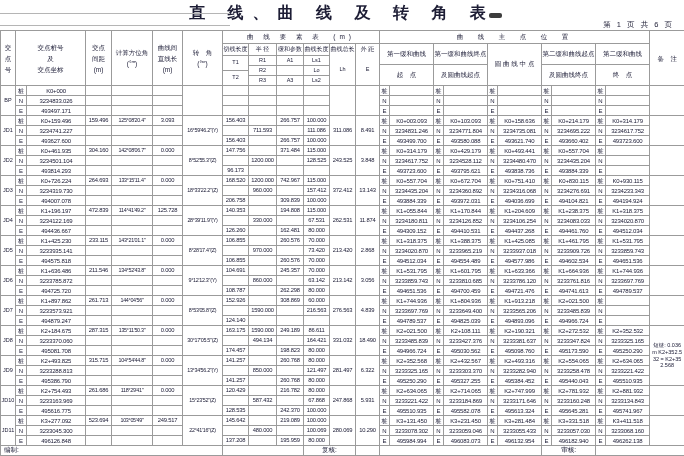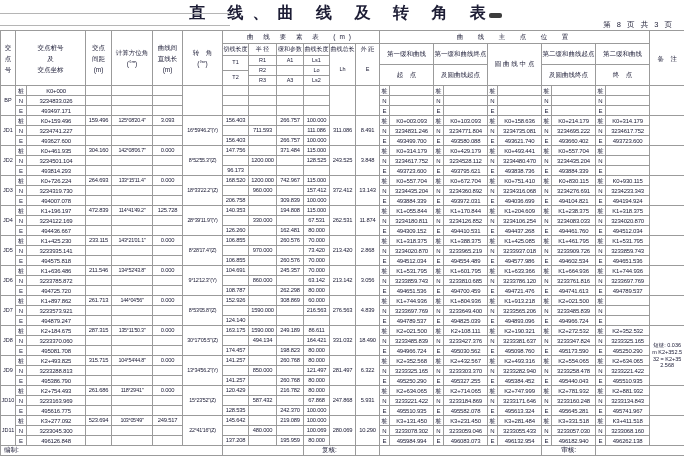--- a/index.html
+++ b/index.html
@@ -37,21 +37,21 @@
   .az{font-size:5.4px;letter-spacing:-0.3px;}
   .rmk{font-size:5.5px;white-space:normal;word-break:break-all;line-height:1.25;padding:1px;}
   .ft{font-size:6.5px;}
   .ft-left{text-align:left;padding-left:3px;}
 </style>
 </head>
 <body>
 
 <div class="sheet">
   <div class="title">直 线、曲 线 及 转 角 表</div>
-  <div class="page-info">第 8 页  共 3 页</div>
+  <div class="page-info">第 1 页  共 6 页</div>
   <div class="smudge"></div>
   <div class="scanline sl1"></div>
   <div class="scanline sl2"></div>
 
   <table>
     <colgroup>
       <col style="width:15px">
         <col style="width:11px">
         <col style="width:59px">
         <col style="width:26px">

